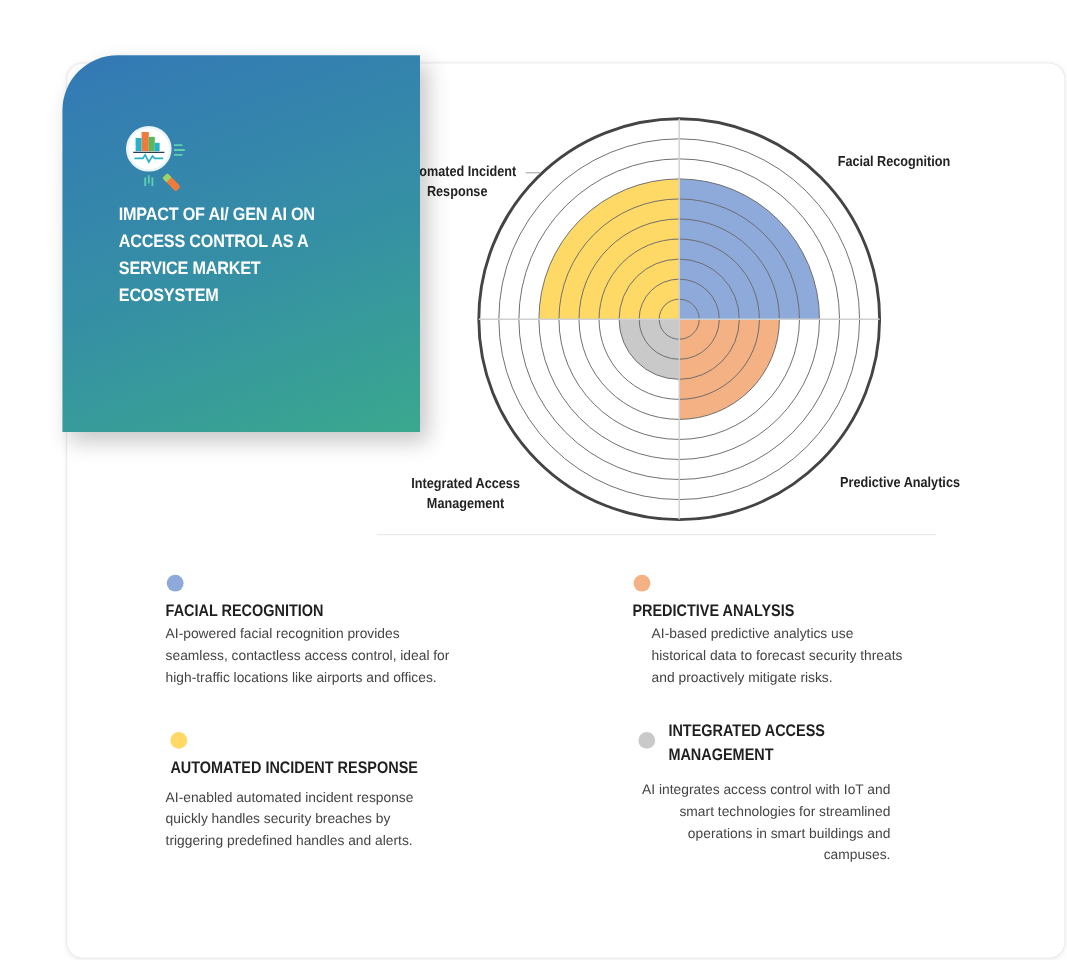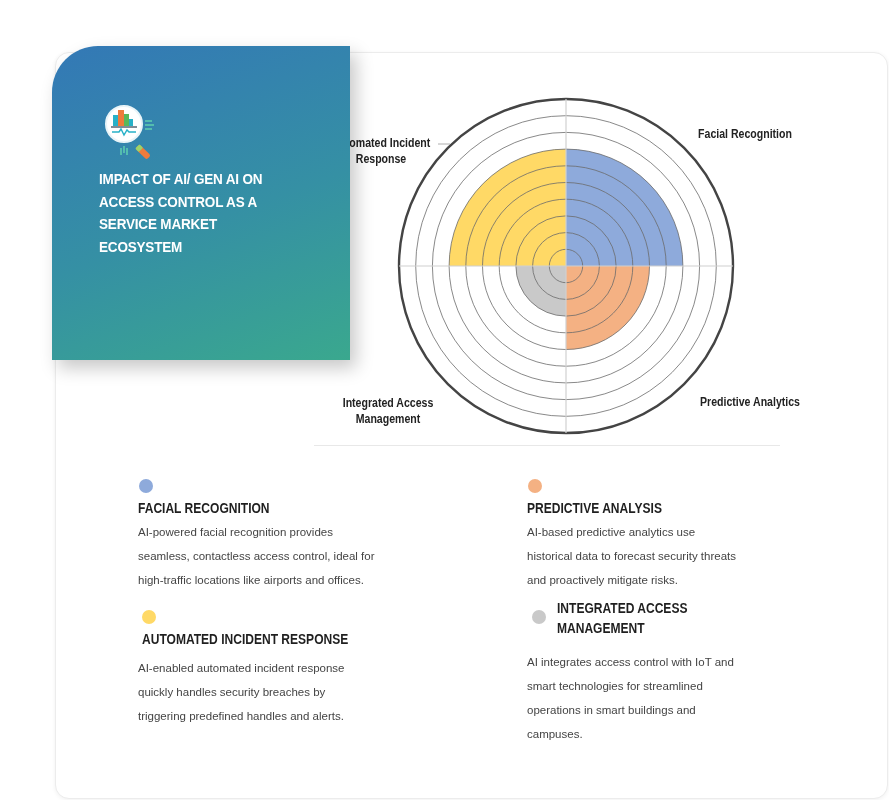--- a/index.html
+++ b/index.html
@@ -37,21 +37,21 @@
   }
   .divider { position: absolute; left: 314px; top: 445px; width: 466px; height: 1px; background: #e8e8e8; z-index: 1; }
   .legend { position: absolute; z-index: 1; }
   .legend .dot { position: absolute; width: 14px; height: 14px; border-radius: 50%; }
   .legend .title {
     position: absolute; font-weight: bold; font-size: 14px; color: #1f1f1f;
     line-height: 20px; text-transform: uppercase; white-space: nowrap;
     transform: scaleX(0.86); transform-origin: left top;
   }
   .legend .desc {
-    position: absolute; font-size: 11.5px; color: #444; line-height: 24px;
+    position: absolute; font-size: 11.5px; color: #444; line-height: 18px;
     width: 240px;
   }
 </style>
 </head>
 <body>
 
 <div class="card"></div>
 
 <div class="hero">
   <svg class="hero-icon" viewBox="0 0 70 66">
@@ -105,27 +105,27 @@
 
 <div class="legend" style="left:138px; top:478px;">
   <div class="dot" style="left:1px; top:1px; background:#8eaadb;"></div>
   <div class="title" style="left:0; top:20px;">FACIAL RECOGNITION</div>
   <div class="desc" style="left:0; top:42px;">AI-powered facial recognition provides seamless, contactless access control, ideal for high-traffic locations like airports and offices.</div>
 </div>
 
 <div class="legend" style="left:527px; top:478px;">
   <div class="dot" style="left:1px; top:1px; background:#f4b183;"></div>
   <div class="title" style="left:0; top:20px;">PREDICTIVE ANALYSIS</div>
-  <div class="desc" style="left:0; top:42px; width:215px;">AI-based predictive analytics use historical data to forecast security threats and proactively mitigate risks.</div>
+  <div class="desc" style="left:16px; top:42px; width:215px;">AI-based predictive analytics use historical data to forecast security threats and proactively mitigate risks.</div>
 </div>
 
 <div class="legend" style="left:138px; top:609px;">
   <div class="dot" style="left:4px; top:1px; background:#ffd966;"></div>
   <div class="title" style="left:4px; top:20px;">AUTOMATED INCIDENT RESPONSE</div>
   <div class="desc" style="left:0; top:47px; width:235px;">AI-enabled automated incident response quickly handles security breaches by triggering predefined handles and alerts.</div>
 </div>
 
 <div class="legend" style="left:527px; top:598px;">
   <div class="dot" style="left:5px; top:12px; background:#c9c9c9;"></div>
   <div class="title" style="left:30px; top:0;">INTEGRATED ACCESS</div>
   <div class="title" style="left:30px; top:20px;">MANAGEMENT</div>
-  <div class="desc" style="left:0; top:52px; width:215px;">AI integrates access control with IoT and smart technologies for streamlined operations in smart buildings and campuses.</div>
+  <div class="desc" style="left:0; top:52px; width:215px;text-align:right;">AI integrates access control with IoT and smart technologies for streamlined operations in smart buildings and campuses.</div>
 </div>
 
 </body></html>

